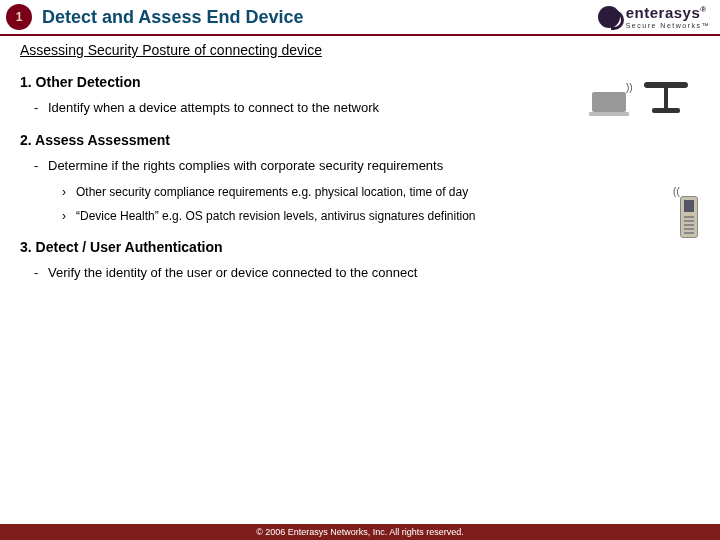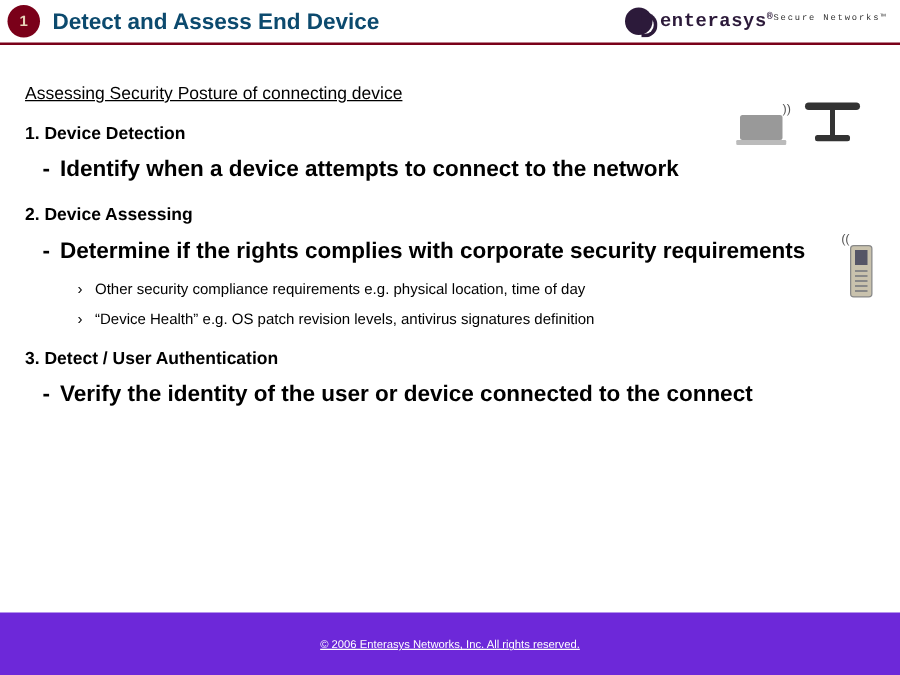--- a/index.html
+++ b/index.html
@@ -4,46 +4,46 @@
 <style>
   * { box-sizing: border-box; margin: 0; padding: 0; }
   html, body { width: 720px; height: 540px; font-family: Verdana, Arial, sans-serif; background: #fff; overflow: hidden; }
   .slide { width: 720px; height: 540px; position: relative; display: flex; flex-direction: column; }
   .header { display: flex; align-items: center; padding: 4px 10px 4px 6px; border-bottom: 2px solid #7a0019; }
   .badge { width: 26px; height: 26px; border-radius: 50%; background: #7a0019; color: #e7d2b8; font-size: 12px; font-weight: bold; display: flex; align-items: center; justify-content: center; margin-right: 10px; flex-shrink: 0; }
   .title { color: #0c4a6e; font-size: 18px; font-weight: bold; flex: 1; }
   .logo { display: flex; align-items: center; gap: 6px; }
   .logo-mark { width: 22px; height: 22px; border-radius: 50%; background: #2c1a3a; position: relative; }
   .logo-mark::after { content: ""; position: absolute; right: -4px; top: 4px; width: 10px; height: 14px; border: 3px solid #2c1a3a; border-left: none; border-radius: 0 10px 10px 0; }
-  .logo-text { display: flex; flex-direction: row; line-height: 1; font-family: Liberation Mono, monospace; }
+  .logo-text { display: flex; flex-direction: column; line-height: 1; }
   .brand { font-weight: bold; color: #2c1a3a; font-size: 15px; letter-spacing: 0.5px; }
   .brand sup { font-size: 8px; }
   .tag { font-size: 7px; letter-spacing: 1.5px; color: #333; margin-top: 2px; }
-  .body { flex: 1; padding: 30px 20px 8px 20px; position: relative; }
+  .body { flex: 1; padding: 6px 20px 8px 20px; position: relative; }
   .subtitle { font-size: 14px; text-decoration: underline; margin-bottom: 16px; }
   .sec { margin-bottom: 14px; }
   .sec-h { font-size: 14px; font-weight: bold; margin-bottom: 8px; }
-  .lvl2 { padding-left: 28px; margin-bottom: 8px; font-size: 18px; position: relative; line-height: 1.5; font-weight: bold; }
+  .lvl2 { padding-left: 28px; margin-bottom: 8px; font-size: 13px; position: relative; line-height: 1.5; }
   .lvl2::before { content: "-"; position: absolute; left: 14px; top: 0; }
   .lvl3 { padding-left: 56px; margin-bottom: 6px; font-size: 12px; position: relative; line-height: 1.5; }
   .lvl3::before { content: "›"; position: absolute; left: 42px; top: 0; }
   .illus { position: absolute; right: 18px; top: 40px; width: 110px; height: 170px; }
   .table { position: absolute; right: 10px; top: 6px; width: 52px; height: 36px; }
   .table .top { width: 44px; height: 6px; background: #333; border-radius: 3px; margin: 0 auto; }
   .table .pole { width: 4px; height: 20px; background: #333; margin: 0 auto; }
   .table .base { width: 28px; height: 5px; background: #333; margin: 0 auto; border-radius: 2px; }
   .laptop { position: absolute; left: 0; top: 16px; width: 34px; height: 20px; background: #999; border-radius: 2px; }
   .laptop::after { content: ""; position: absolute; bottom: -4px; left: -3px; width: 40px; height: 4px; background: #bbb; border-radius: 1px; }
   .wifi { position: absolute; font-size: 10px; color: #555; }
   .wifi1 { left: 34px; top: 6px; }
   .phone { position: absolute; right: 4px; top: 120px; width: 18px; height: 42px; background: #c9c2ad; border: 1px solid #888; border-radius: 3px; }
   .phone::before { content: ""; position: absolute; top: 3px; left: 3px; width: 10px; height: 12px; background: #556; }
   .phone::after { content: ""; position: absolute; bottom: 3px; left: 3px; width: 10px; height: 18px; background: repeating-linear-gradient(#888, #888 2px, #c9c2ad 2px, #c9c2ad 4px); }
   .wifi2 { right: 22px; top: 110px; transform: scaleX(-1); }
-  .footer { text-align: center; font-size: 9px; color: #fff; background: #6d28d9; padding: 20px 0; text-decoration: underline; }
+  .footer { text-align: center; font-size: 9px; color: #fff; background: #7f1d1d; padding: 3px 0; }
 </style>
 </head>
 <body>
 
 <div class="slide">
 
   <div class="header">
     <div class="badge">1</div>
     <div class="title">Detect and Assess End Device</div>
     <div class="logo">
@@ -52,26 +52,26 @@
         <div class="brand"><span>enterasys</span><sup>®</sup></div>
         <div class="tag">Secure Networks™</div>
       </div>
     </div>
   </div>
 
   <div class="body">
     <div class="subtitle">Assessing Security Posture of connecting device</div>
 
     <div class="sec">
-      <div class="sec-h"><span>1.</span> <span>Device Detection</span></div>
+      <div class="sec-h"><span>1.</span> <span>Other Detection</span></div>
       <div class="lvl2">Identify when a device attempts to connect to the network</div>
     </div>
 
     <div class="sec">
-      <div class="sec-h"><span>2.</span> <span>Device Assessing</span></div>
+      <div class="sec-h"><span>2.</span> <span>Assess Assessment</span></div>
       <div class="lvl2">Determine if the rights complies with corporate security requirements</div>
       <div class="lvl3">Other security compliance requirements e.g. physical location, time of day</div>
       <div class="lvl3">“Device Health” e.g. OS patch revision levels, antivirus signatures definition</div>
     </div>
 
     <div class="sec">
       <div class="sec-h"><span>3.</span> <span>Detect / User Authentication</span></div>
       <div class="lvl2">Verify the identity of the user or device connected to the connect</div>
     </div>
 

